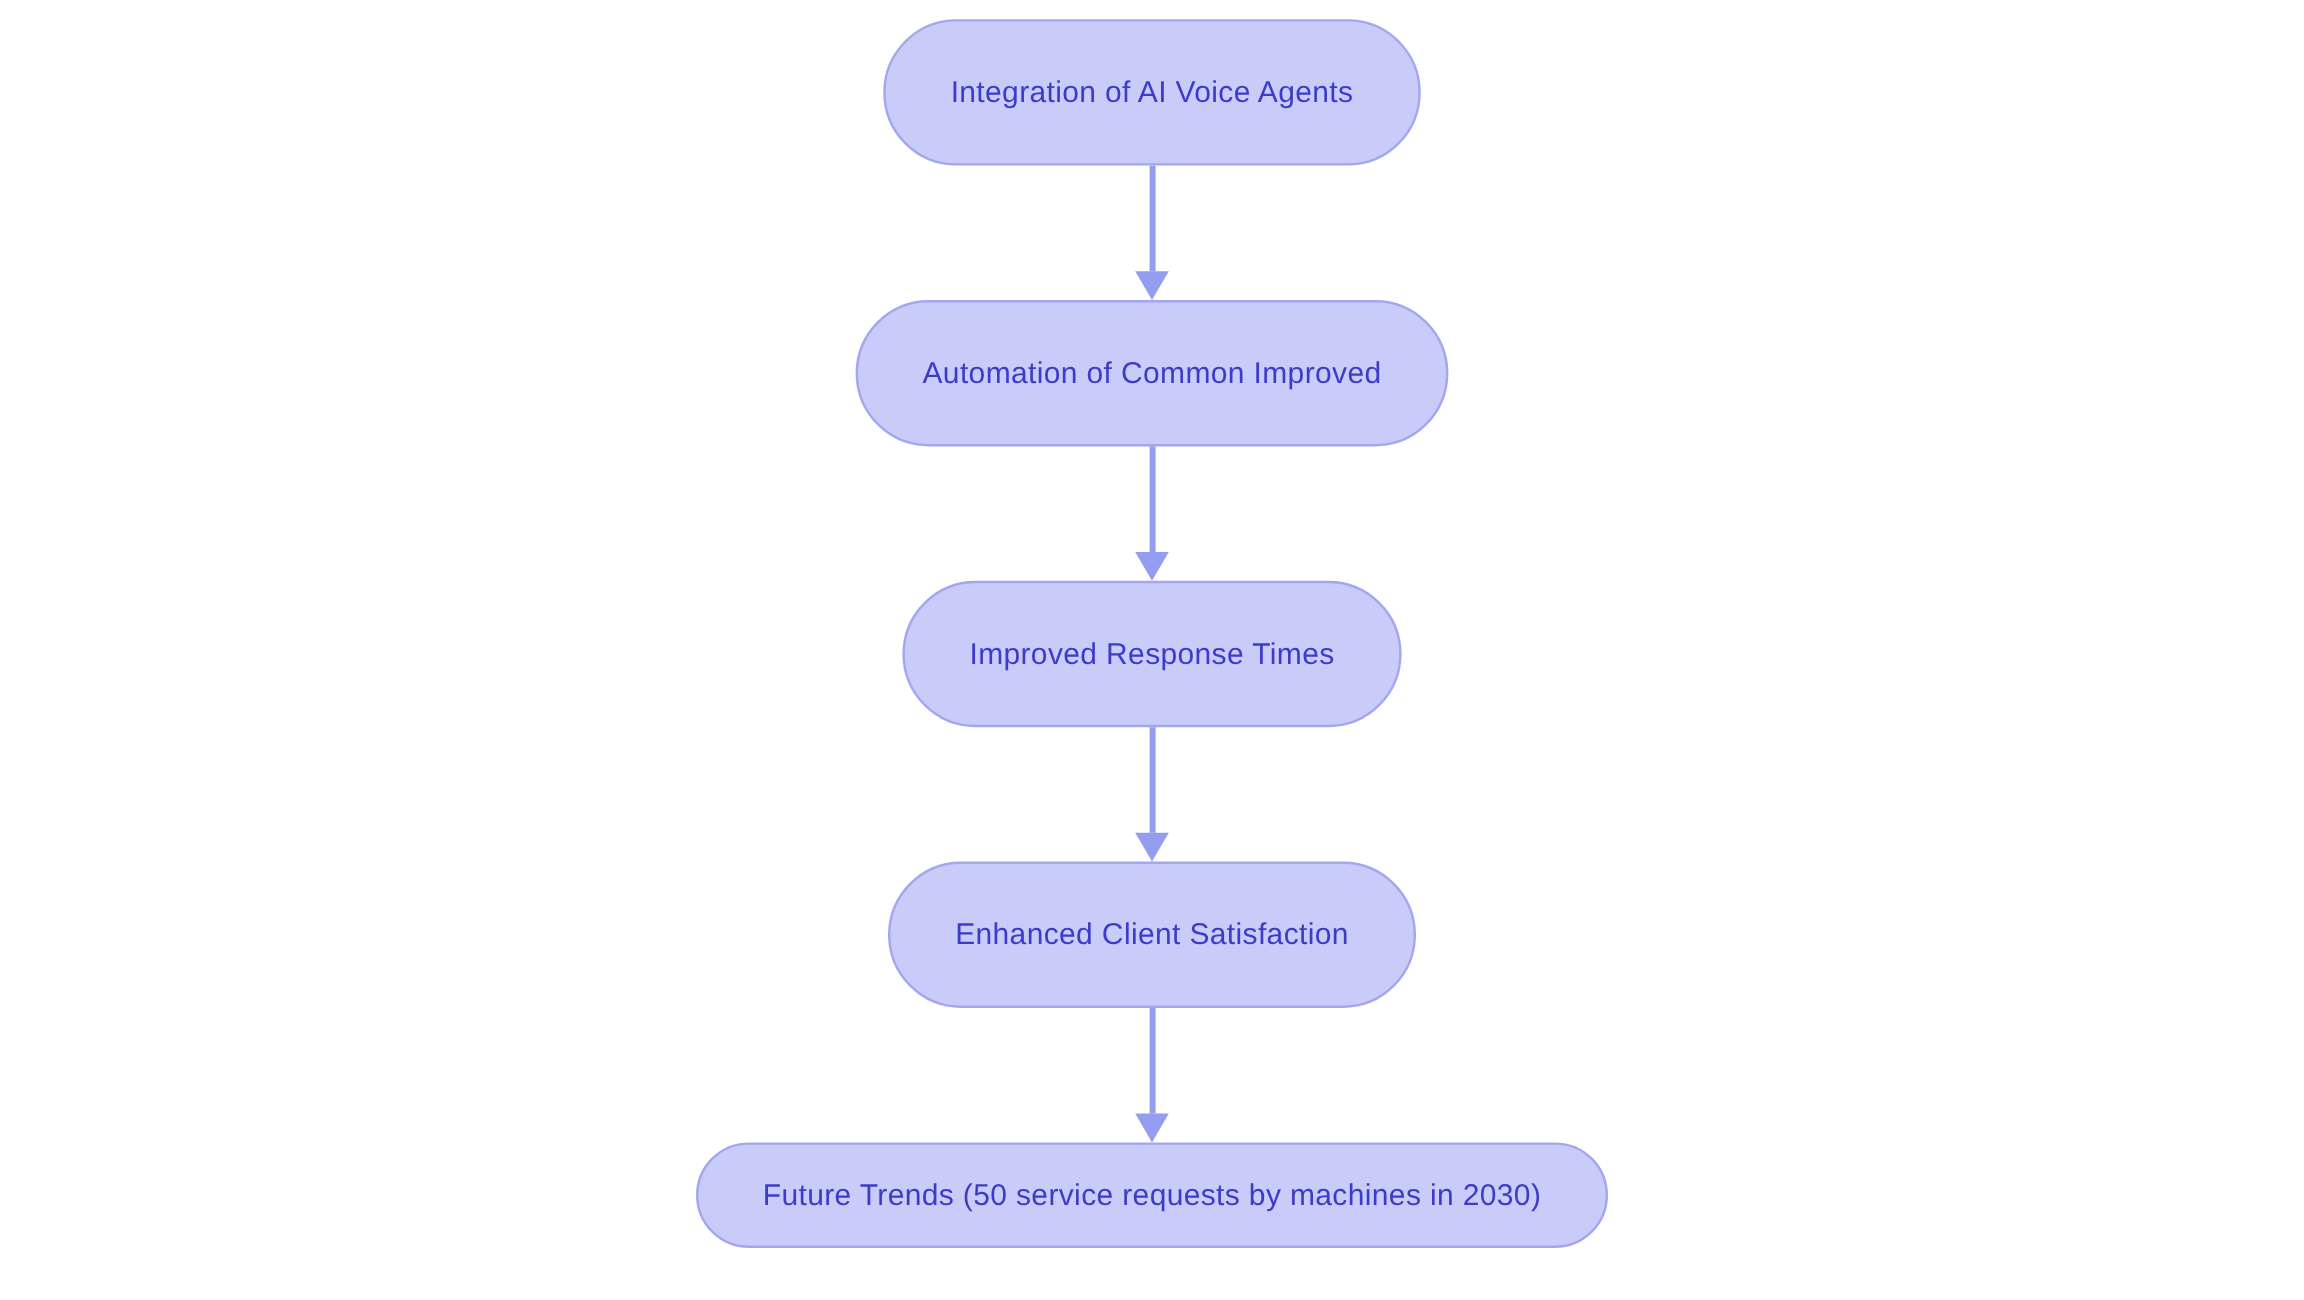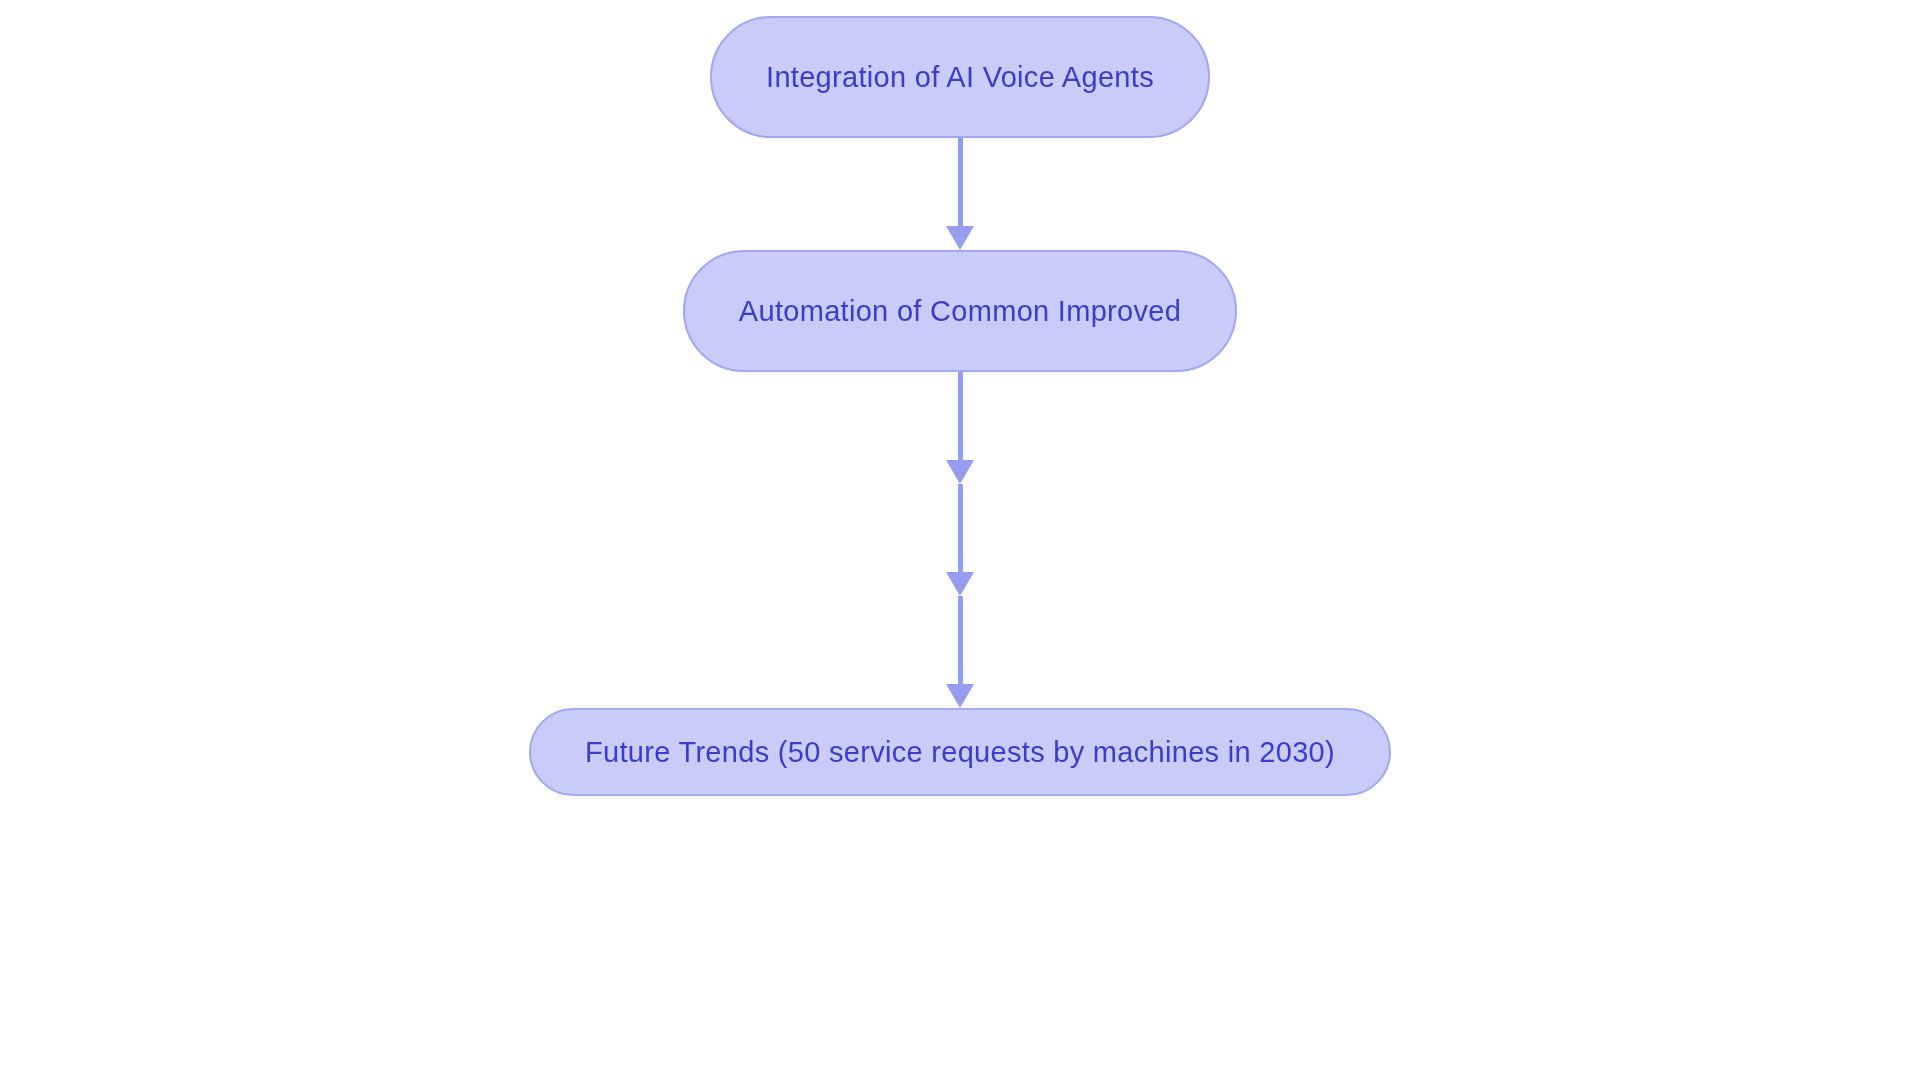--- a/index.html
+++ b/index.html
@@ -36,21 +36,21 @@
     background: var(--node-fill);
     border: 2px solid var(--node-border);
     border-radius: 62px;
     white-space: nowrap;
   }
   .node.last {
     height: 88px;
   }
   .node-label {
     color: var(--node-text);
-    font-size: 29px;
+    font-size: 25px;
     letter-spacing: 0.3px;
     text-align: right;
   }
   .arrow {
     height: 112px;
     display: flex;
     flex-direction: column;
     align-items: center;
   }
   .arrow .stem {
@@ -82,26 +82,32 @@
 
   <div class="node">
     <span class="node-label">Automation of Common Improved</span>
   </div>
 
   <div class="arrow">
     <div class="stem"></div>
     <div class="head"></div>
   </div>
 
+  <div class="node">
+    <span class="node-label">Improved Response Times</span>
+  </div>
 
   <div class="arrow">
     <div class="stem"></div>
     <div class="head"></div>
   </div>
 
+  <div class="node">
+    <span class="node-label">Enhanced Client Satisfaction</span>
+  </div>
 
   <div class="arrow">
     <div class="stem"></div>
     <div class="head"></div>
   </div>
 
   <div class="node last">
     <span class="node-label">Future Trends (50 service requests by machines in 2030)</span>
   </div>
 

